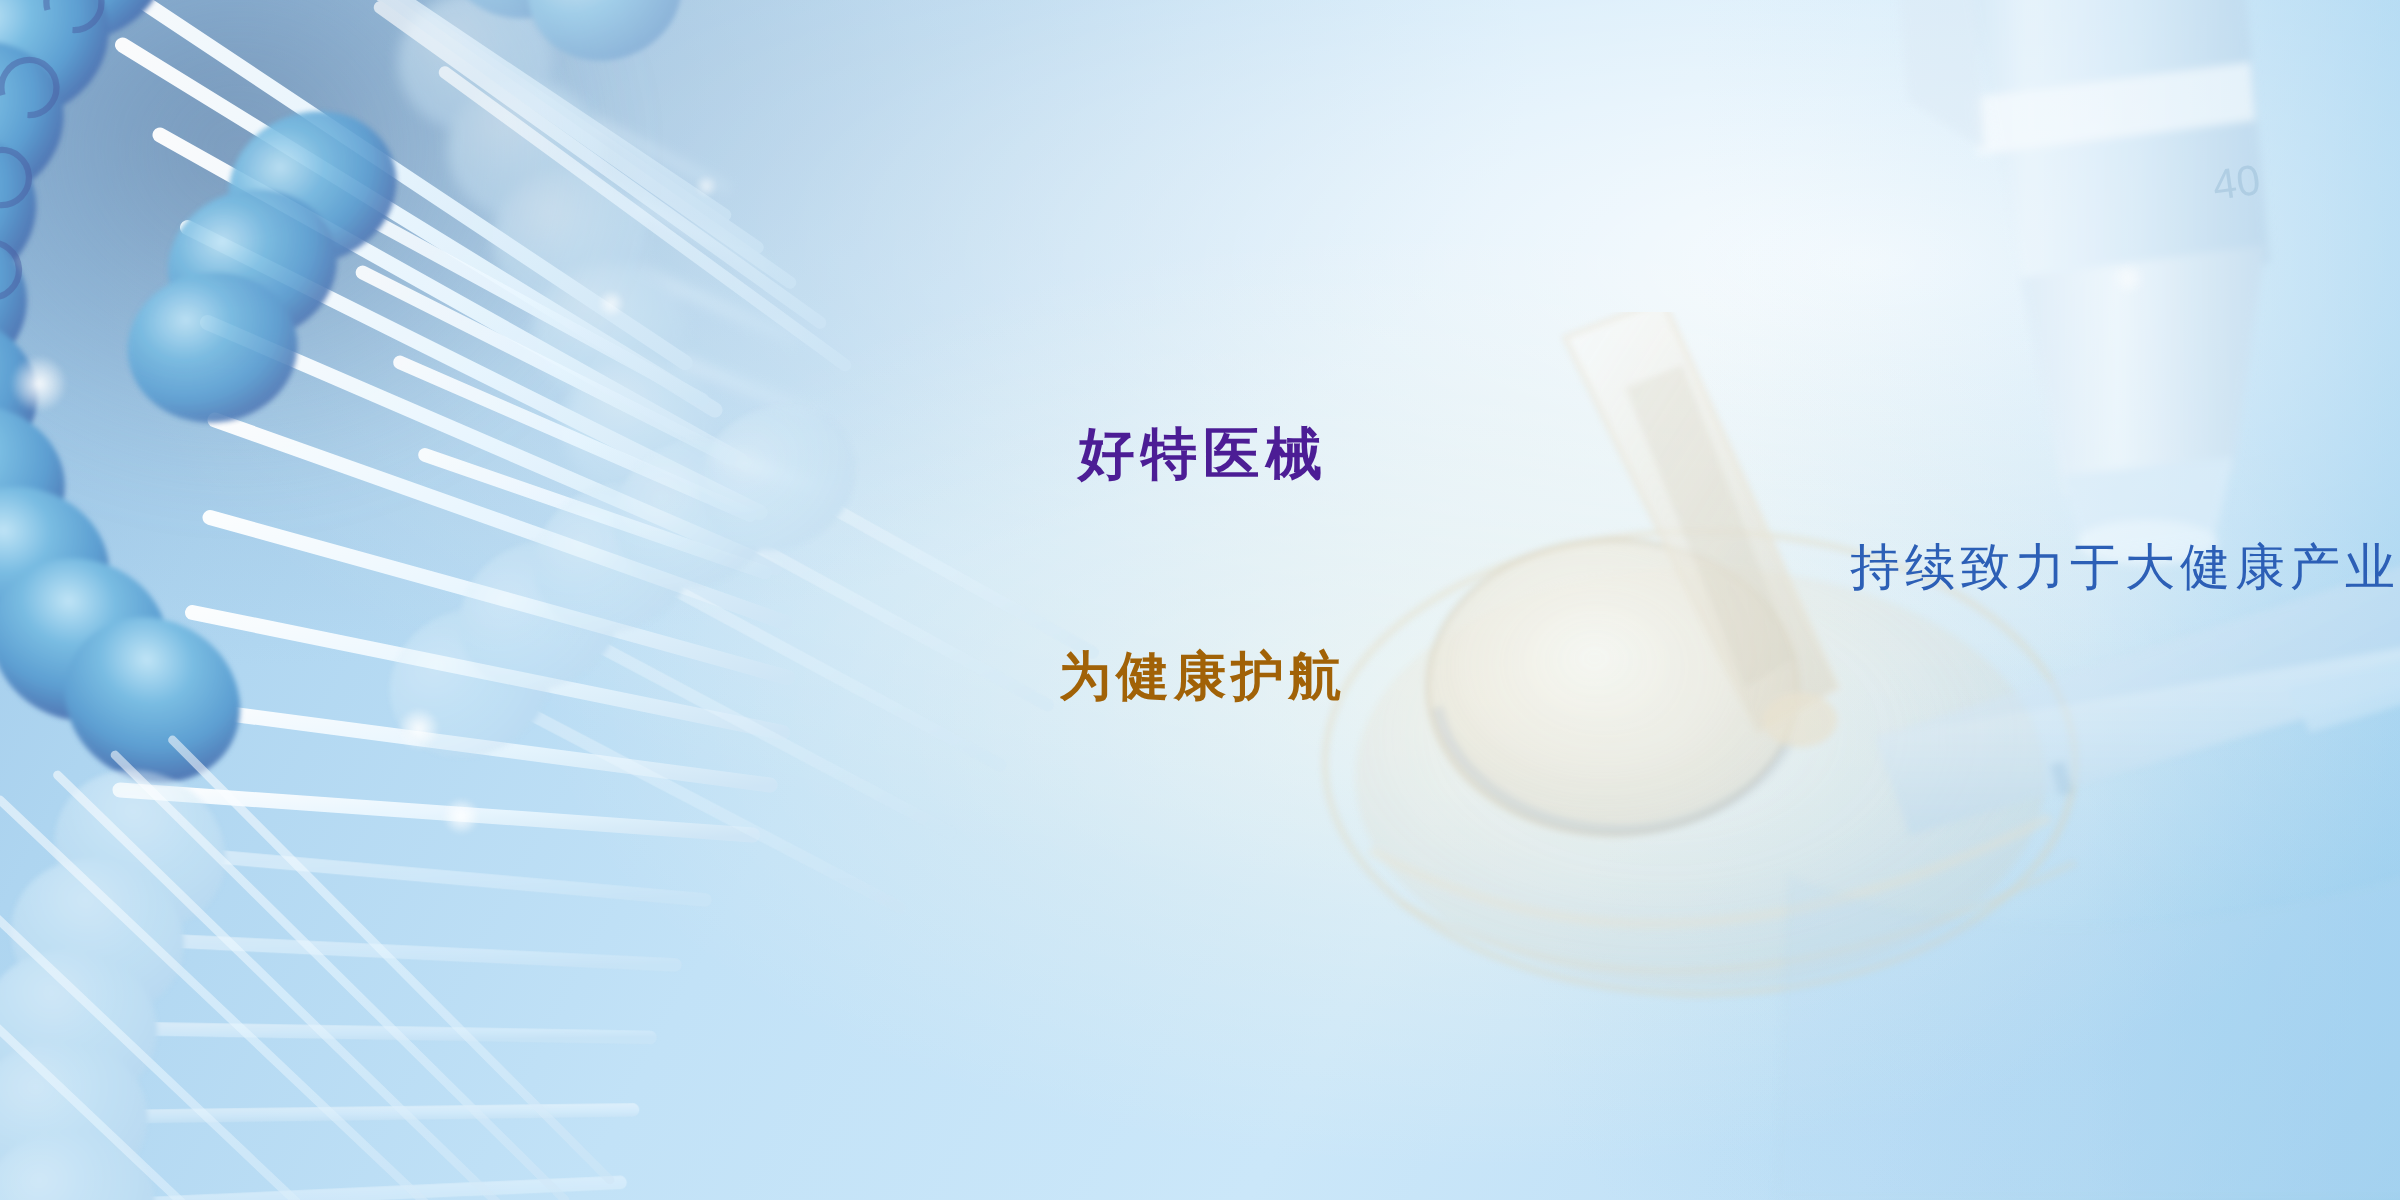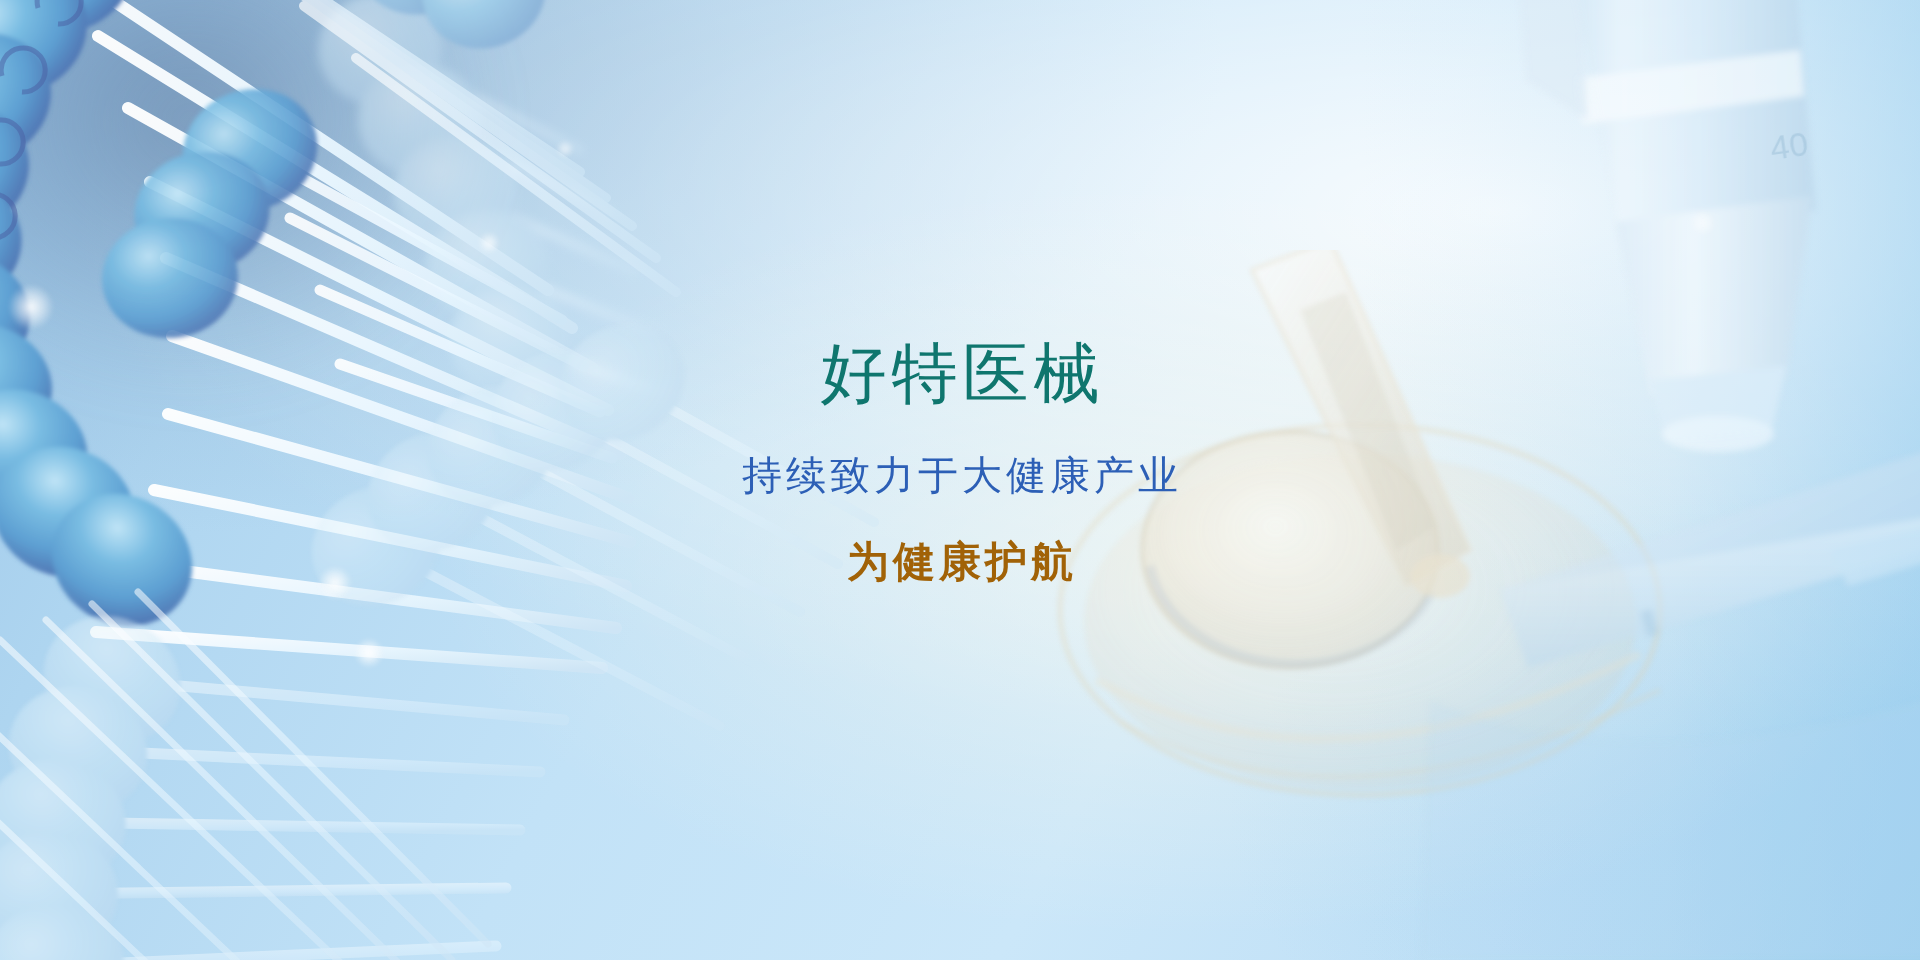--- a/index.html
+++ b/index.html
@@ -93,36 +93,37 @@
   }
 
   
   .text-block {
     position: absolute;
     left: 0; right: 0;
     top: 340px;
     text-align: center;
   }
   .headline {
-    font-size: 66px;
+    font-size: 45px;
     line-height: 1.02;
-    font-weight: 400;
+    font-weight: 700;
     letter-spacing: 5px;
-    color: #0f766e;
+    color: #4c1d95;
     margin: 0;
     text-indent: 5px;
   }
   .sub-one {
     font-size: 40px;
     line-height: 1;
     font-weight: 400;
     letter-spacing: 4px;
     color: #2c5fb6;
     margin: 48px 0 0 0;
     text-indent: 4px;
+    text-align: right;
   }
   .sub-two {
     font-size: 42px;
     line-height: 1;
     font-weight: 700;
     letter-spacing: 4px;
     color: #a16207;
     margin: 46px 0 0 0;
     text-indent: 4px;
   }

